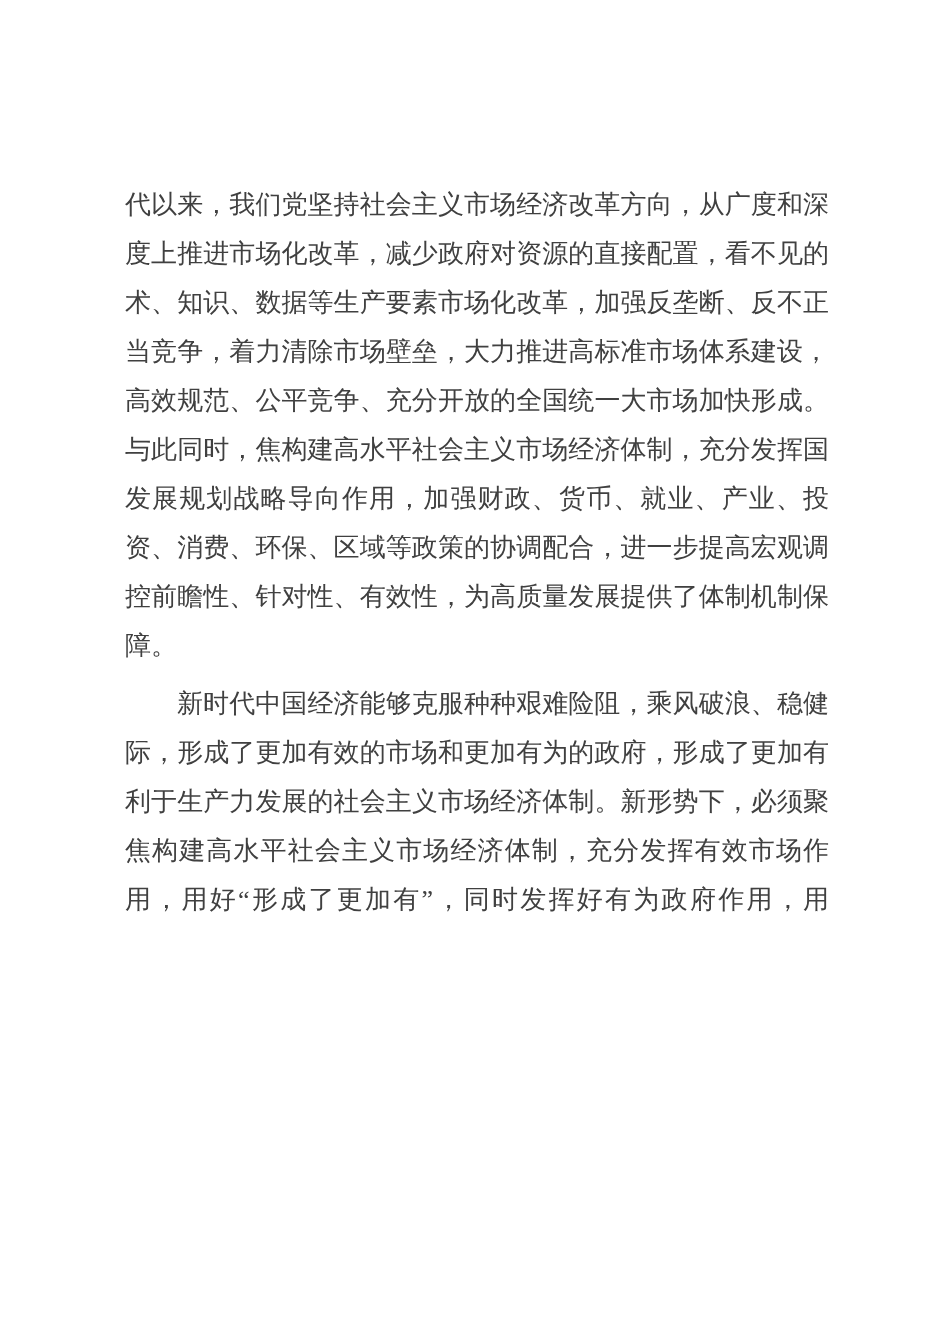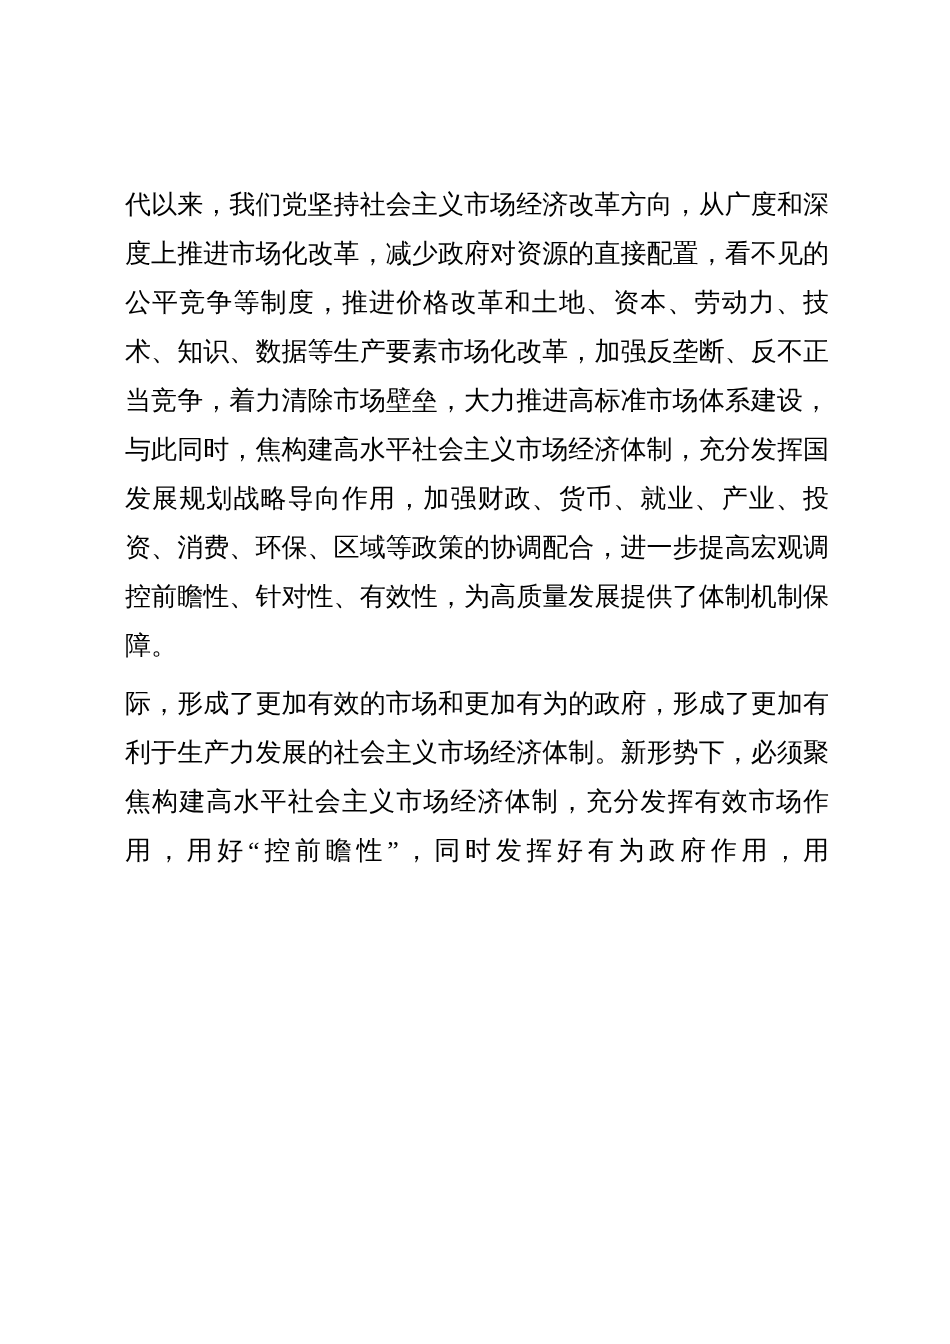--- a/index.html
+++ b/index.html
@@ -7,21 +7,21 @@
     padding: 0;
     background: #ffffff;
   }
   .page {
     position: relative;
     width: 950px;
     height: 1344px;
     background: #ffffff;
     overflow: hidden;
     font-family: "Liberation Serif", "DejaVu Serif", serif;
-    color: #000000;
+    color: #404040;
   }
   .document-body {
     position: absolute;
     left: 125px;
     top: 180px;
     width: 704px;
     font-size: 26px;
     font-weight: 400;
   }
   .paragraph { margin: 0; padding: 0; }
@@ -43,29 +43,30 @@
   }
 </style>
 </head>
 <body>
 
 <div class="page">
   <div class="document-body">
       <div class="paragraph">
         <div class="text-line">代以来，我们党坚持社会主义市场经济改革方向，从广度和深</div>
         <div class="text-line">度上推进市场化改革，减少政府对资源的直接配置，看不见的手</div>
-        <div class="text-line">公平竞争等制度，推进价格改革和土地、资本、劳动力、技</div>
         <div class="text-line">术、知识、数据等生产要素市场化改革，加强反垄断、反不正</div>
         <div class="text-line">当竞争，着力清除市场壁垒，大力推进高标准市场体系建设，</div>
+        <div class="text-line">高效规范、公平竞争、充分开放的全国统一大市场加快形成。</div>
         <div class="text-line">与此同时，焦构建高水平社会主义市场经济体制，充分发挥国家</div>
         <div class="text-line">发展规划战略导向作用，加强财政、货币、就业、产业、投</div>
         <div class="text-line">资、消费、环保、区域等政策的协调配合，进一步提高宏观调</div>
         <div class="text-line">控前瞻性、针对性、有效性，为高质量发展提供了体制机制保</div>
         <div class="text-line no-justify">障。</div>
       </div>
       <div class="paragraph">
+        <div class="text-line indented">新时代中国经济能够克服种种艰难险阻，乘风破浪、稳健</div>
         <div class="text-line">际，形成了更加有效的市场和更加有为的政府，形成了更加有</div>
         <div class="text-line">利于生产力发展的社会主义市场经济体制。新形势下，必须聚</div>
         <div class="text-line">焦构建高水平社会主义市场经济体制，充分发挥有效市场作</div>
-        <div class="text-line">用，用好“控前瞻性”，同时发挥好有为政府作用，用</div>
+        <div class="text-line">用，用好“形成了更加有”，同时发挥好有为政府作用，用</div>
       </div>
     </div>
 </div>
 
 </body></html>

